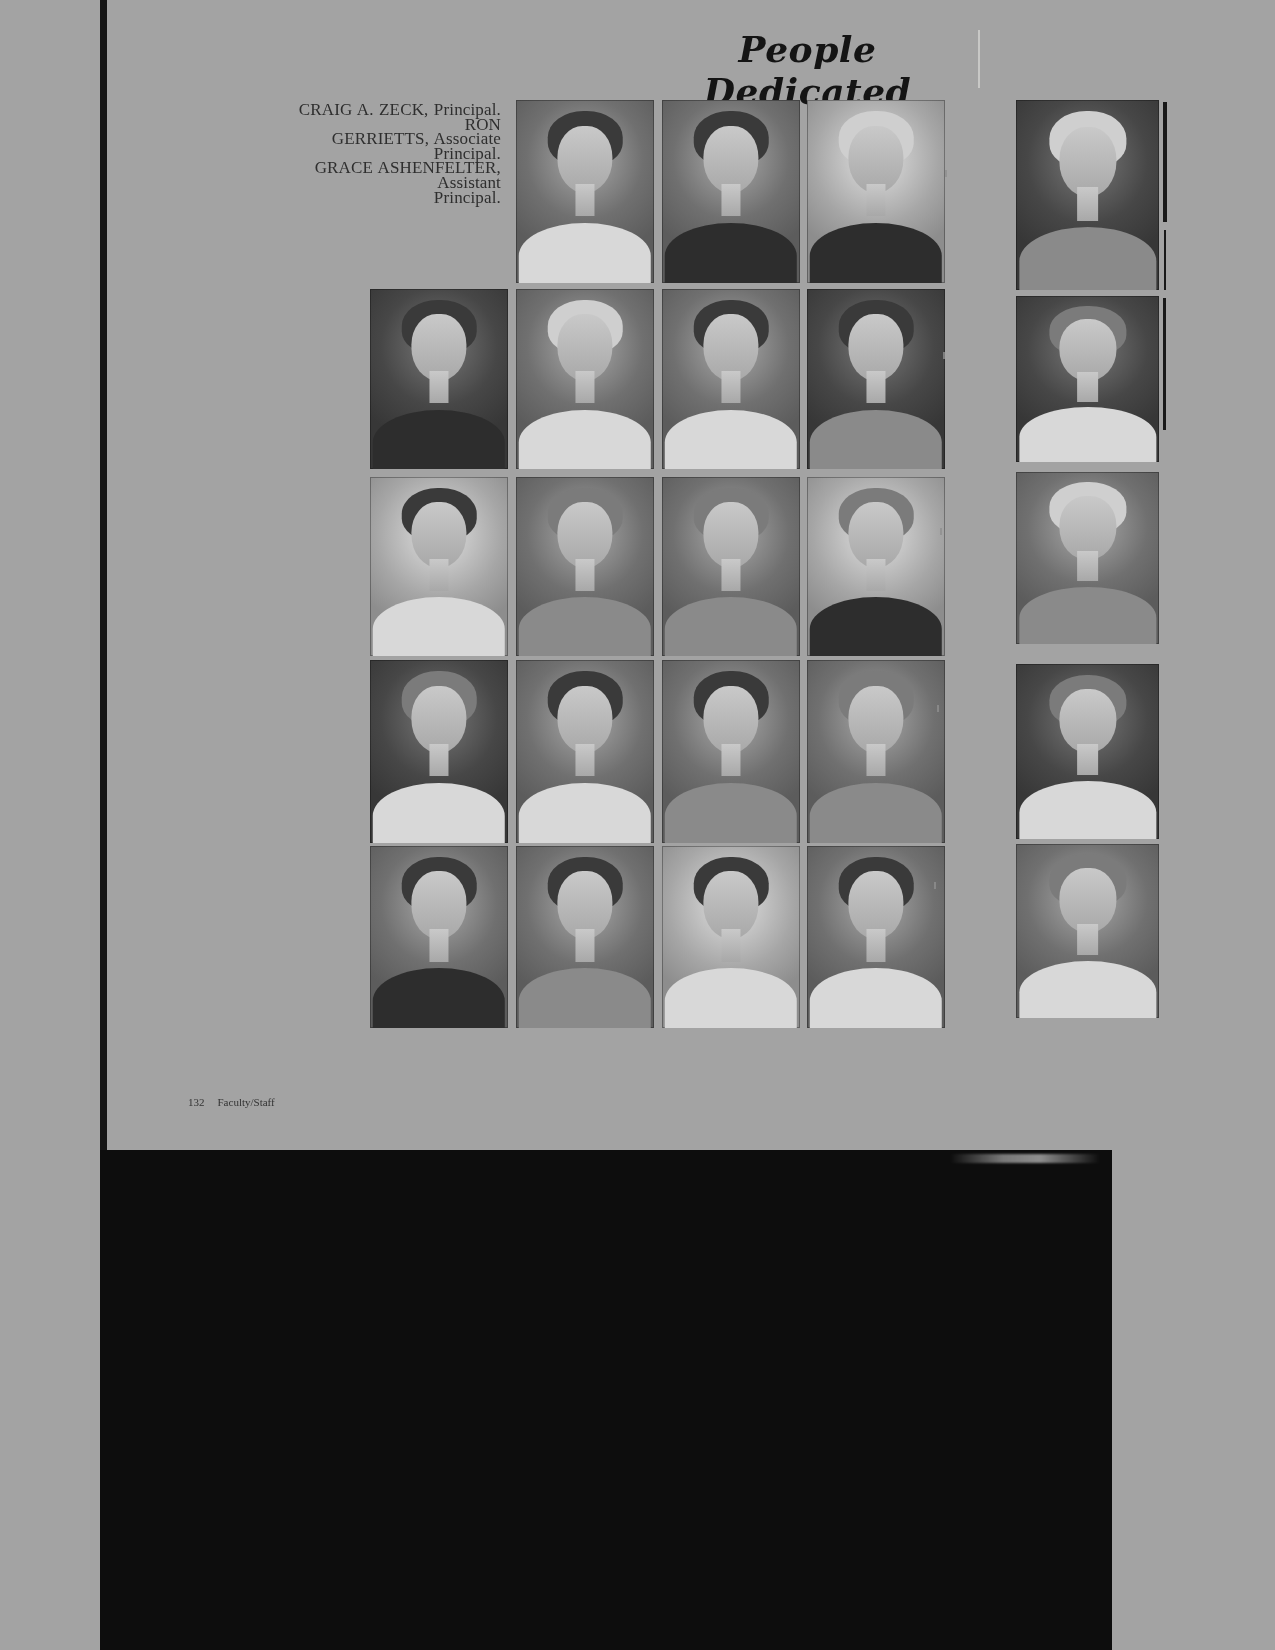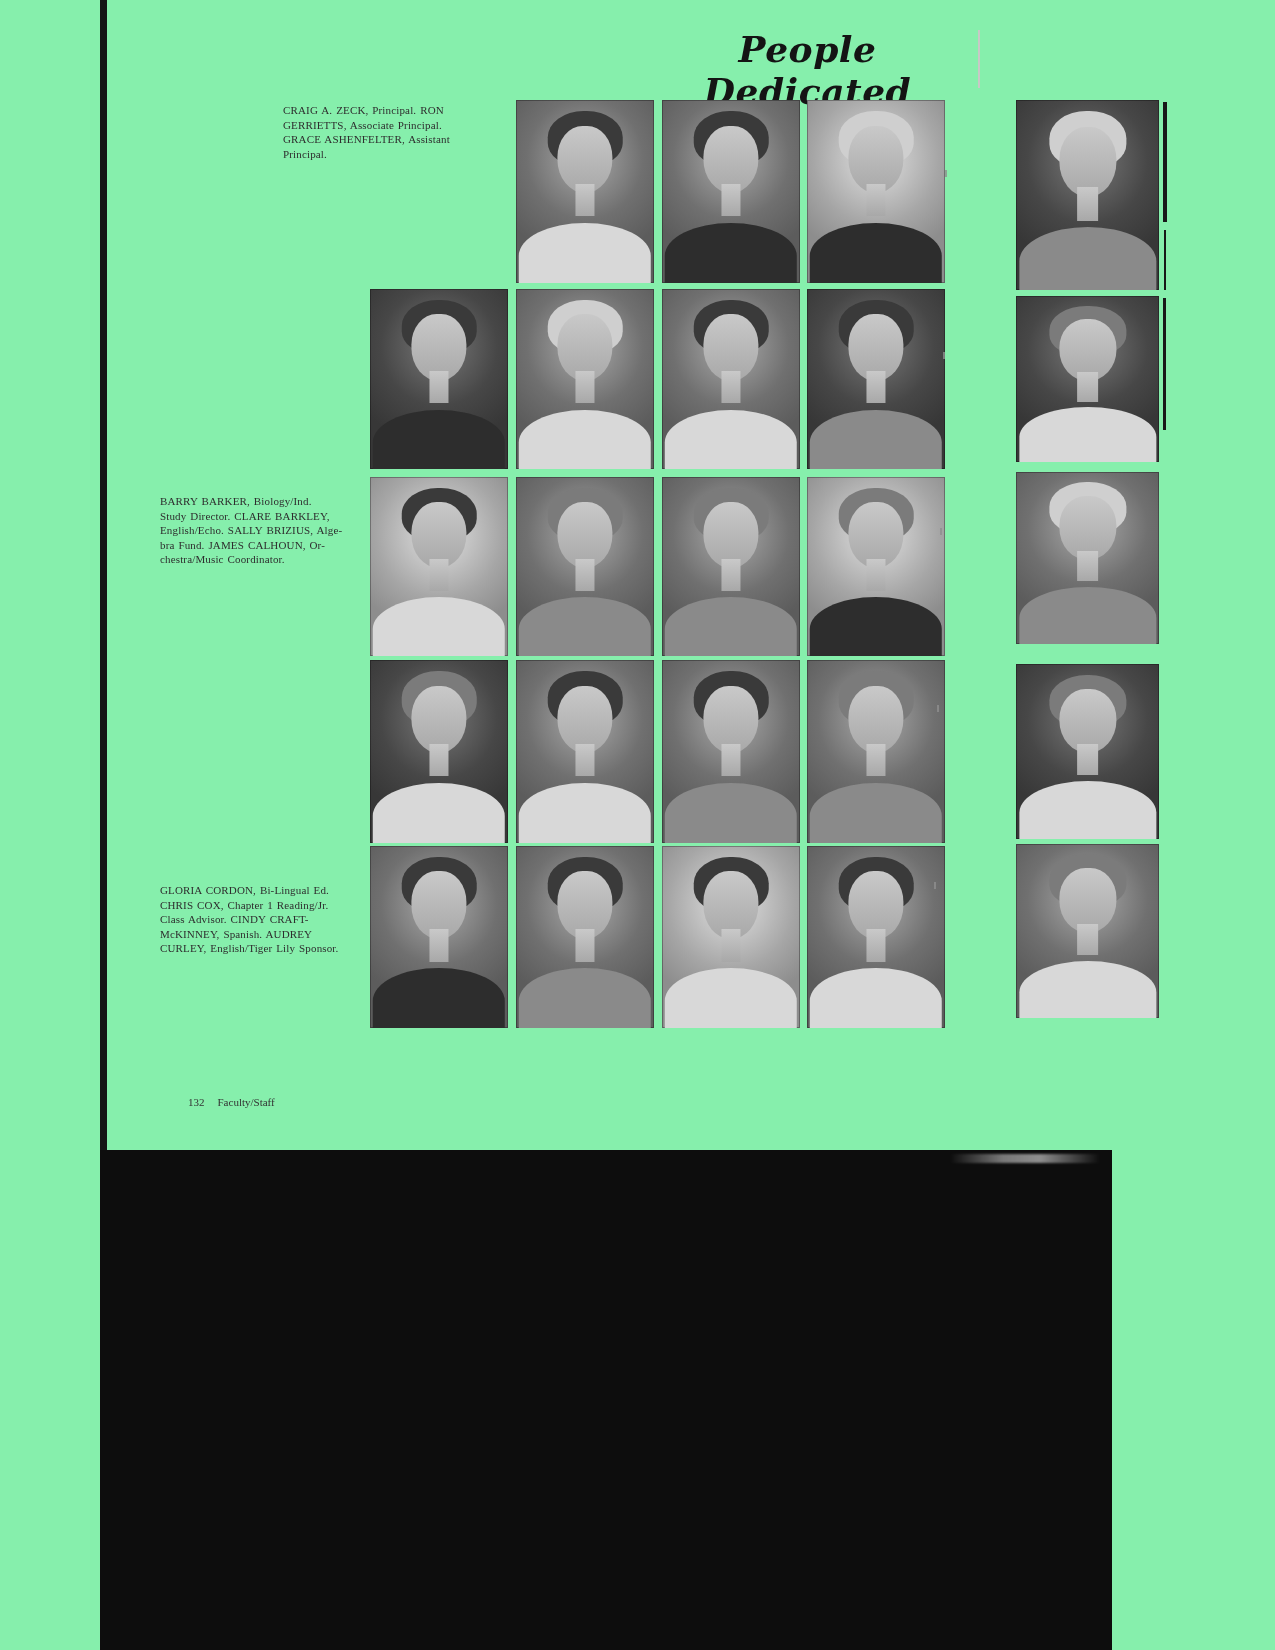--- a/index.html
+++ b/index.html
@@ -1,37 +1,37 @@
 <!DOCTYPE html>
 <html><head>
 <meta charset="utf-8">
 <style>
   html,body{margin:0;padding:0;}
   body{width:1275px;height:1650px;position:relative;background:#ffffff;font-family:"Liberation Serif",serif;}
-  .page{position:absolute;left:0;top:0;width:1275px;height:1650px;background:#86efac;overflow:hidden;}
+  .page{position:absolute;left:0;top:0;width:1275px;height:1650px;background:#a3a3a3;overflow:hidden;}
 
   
   .spine{position:absolute;left:100px;top:0;width:7px;height:1150px;background:#151515;}
   .blackfoot{position:absolute;left:100px;top:1150px;width:1012px;height:500px;background:#0d0d0d;}
   .smudge{position:absolute;left:950px;top:1154px;width:150px;height:9px;opacity:.75;filter:blur(1px);
     background:linear-gradient(90deg,rgba(170,170,170,0) 0%,rgba(180,180,180,.85) 35%,rgba(205,205,205,.9) 60%,rgba(160,160,160,0) 100%);}
   .vline{position:absolute;background:#181818;}
   .vl1{left:1163px;top:102px;width:4px;height:120px;}
   .vl2{left:1164px;top:230px;width:2px;height:60px;}
   .vl3{left:1163px;top:298px;width:3px;height:132px;}
   .vl4{left:978px;top:30px;width:2px;height:58px;background:#c8c8c6;}
   .speck{position:absolute;width:2px;height:7px;background:#8f8f8f;opacity:.8;}
 
   
   .title{position:absolute;left:650px;top:28px;width:315px;margin:0;text-align:center;
     font-family:"DejaVu Serif",serif;font-style:italic;font-weight:700;font-size:36px;
     letter-spacing:.5px;color:#141414;}
 
   
-  .caption{position:absolute;white-space:pre-line;text-align:left;font-size:11px;line-height:14.6px;
+  .caption{position:absolute;white-space:pre-line;text-align:right;font-size:17px;line-height:14.6px;
     color:#2e2e2e;letter-spacing:.15px;word-spacing:1px;}
   .c1{left:283px;top:103px;width:218px;}
   .c2{left:160px;top:299px;width:200px;}
   .c3{left:160px;top:494px;width:200px;}
   .c4{left:160px;top:687px;width:200px;}
   .c5{left:160px;top:883px;width:200px;}
 
   
   .footer{position:absolute;left:188px;top:1096px;font-size:11px;color:#333;}
   .footer .num{margin-right:13px;}
@@ -55,30 +55,20 @@
 <body>
 
 <div class="page">
 
   <h1 class="title">People Dedicated</h1>
 
   <div class="caption c1">CRAIG A. ZECK, Principal. RON
 GERRIETTS, Associate Principal.
 GRACE ASHENFELTER, Assistant
 Principal.</div>
-  <div class="caption c3">BARRY BARKER, Biology/Ind.
-Study Director. CLARE BARKLEY,
-English/Echo. SALLY BRIZIUS, Alge-
-bra Fund. JAMES CALHOUN, Or-
-chestra/Music Coordinator.</div>
-  <div class="caption c5">GLORIA CORDON, Bi-Lingual Ed.
-CHRIS COX, Chapter 1 Reading/Jr.
-Class Advisor. CINDY CRAFT-
-McKINNEY, Spanish. AUDREY
-CURLEY, English/Tiger Lily Sponsor.</div>
 
   <div class="photo bgm" style="left:516px;top:100px;width:138px;height:183px">
       <i class="hair hd"></i>
       <i class="face"></i>
       <i class="torso tl"></i>
     </div>
   <div class="photo bgm" style="left:662px;top:100px;width:138px;height:183px">
       <i class="hair hd"></i>
       <i class="face"></i>
       <i class="torso td"></i>

